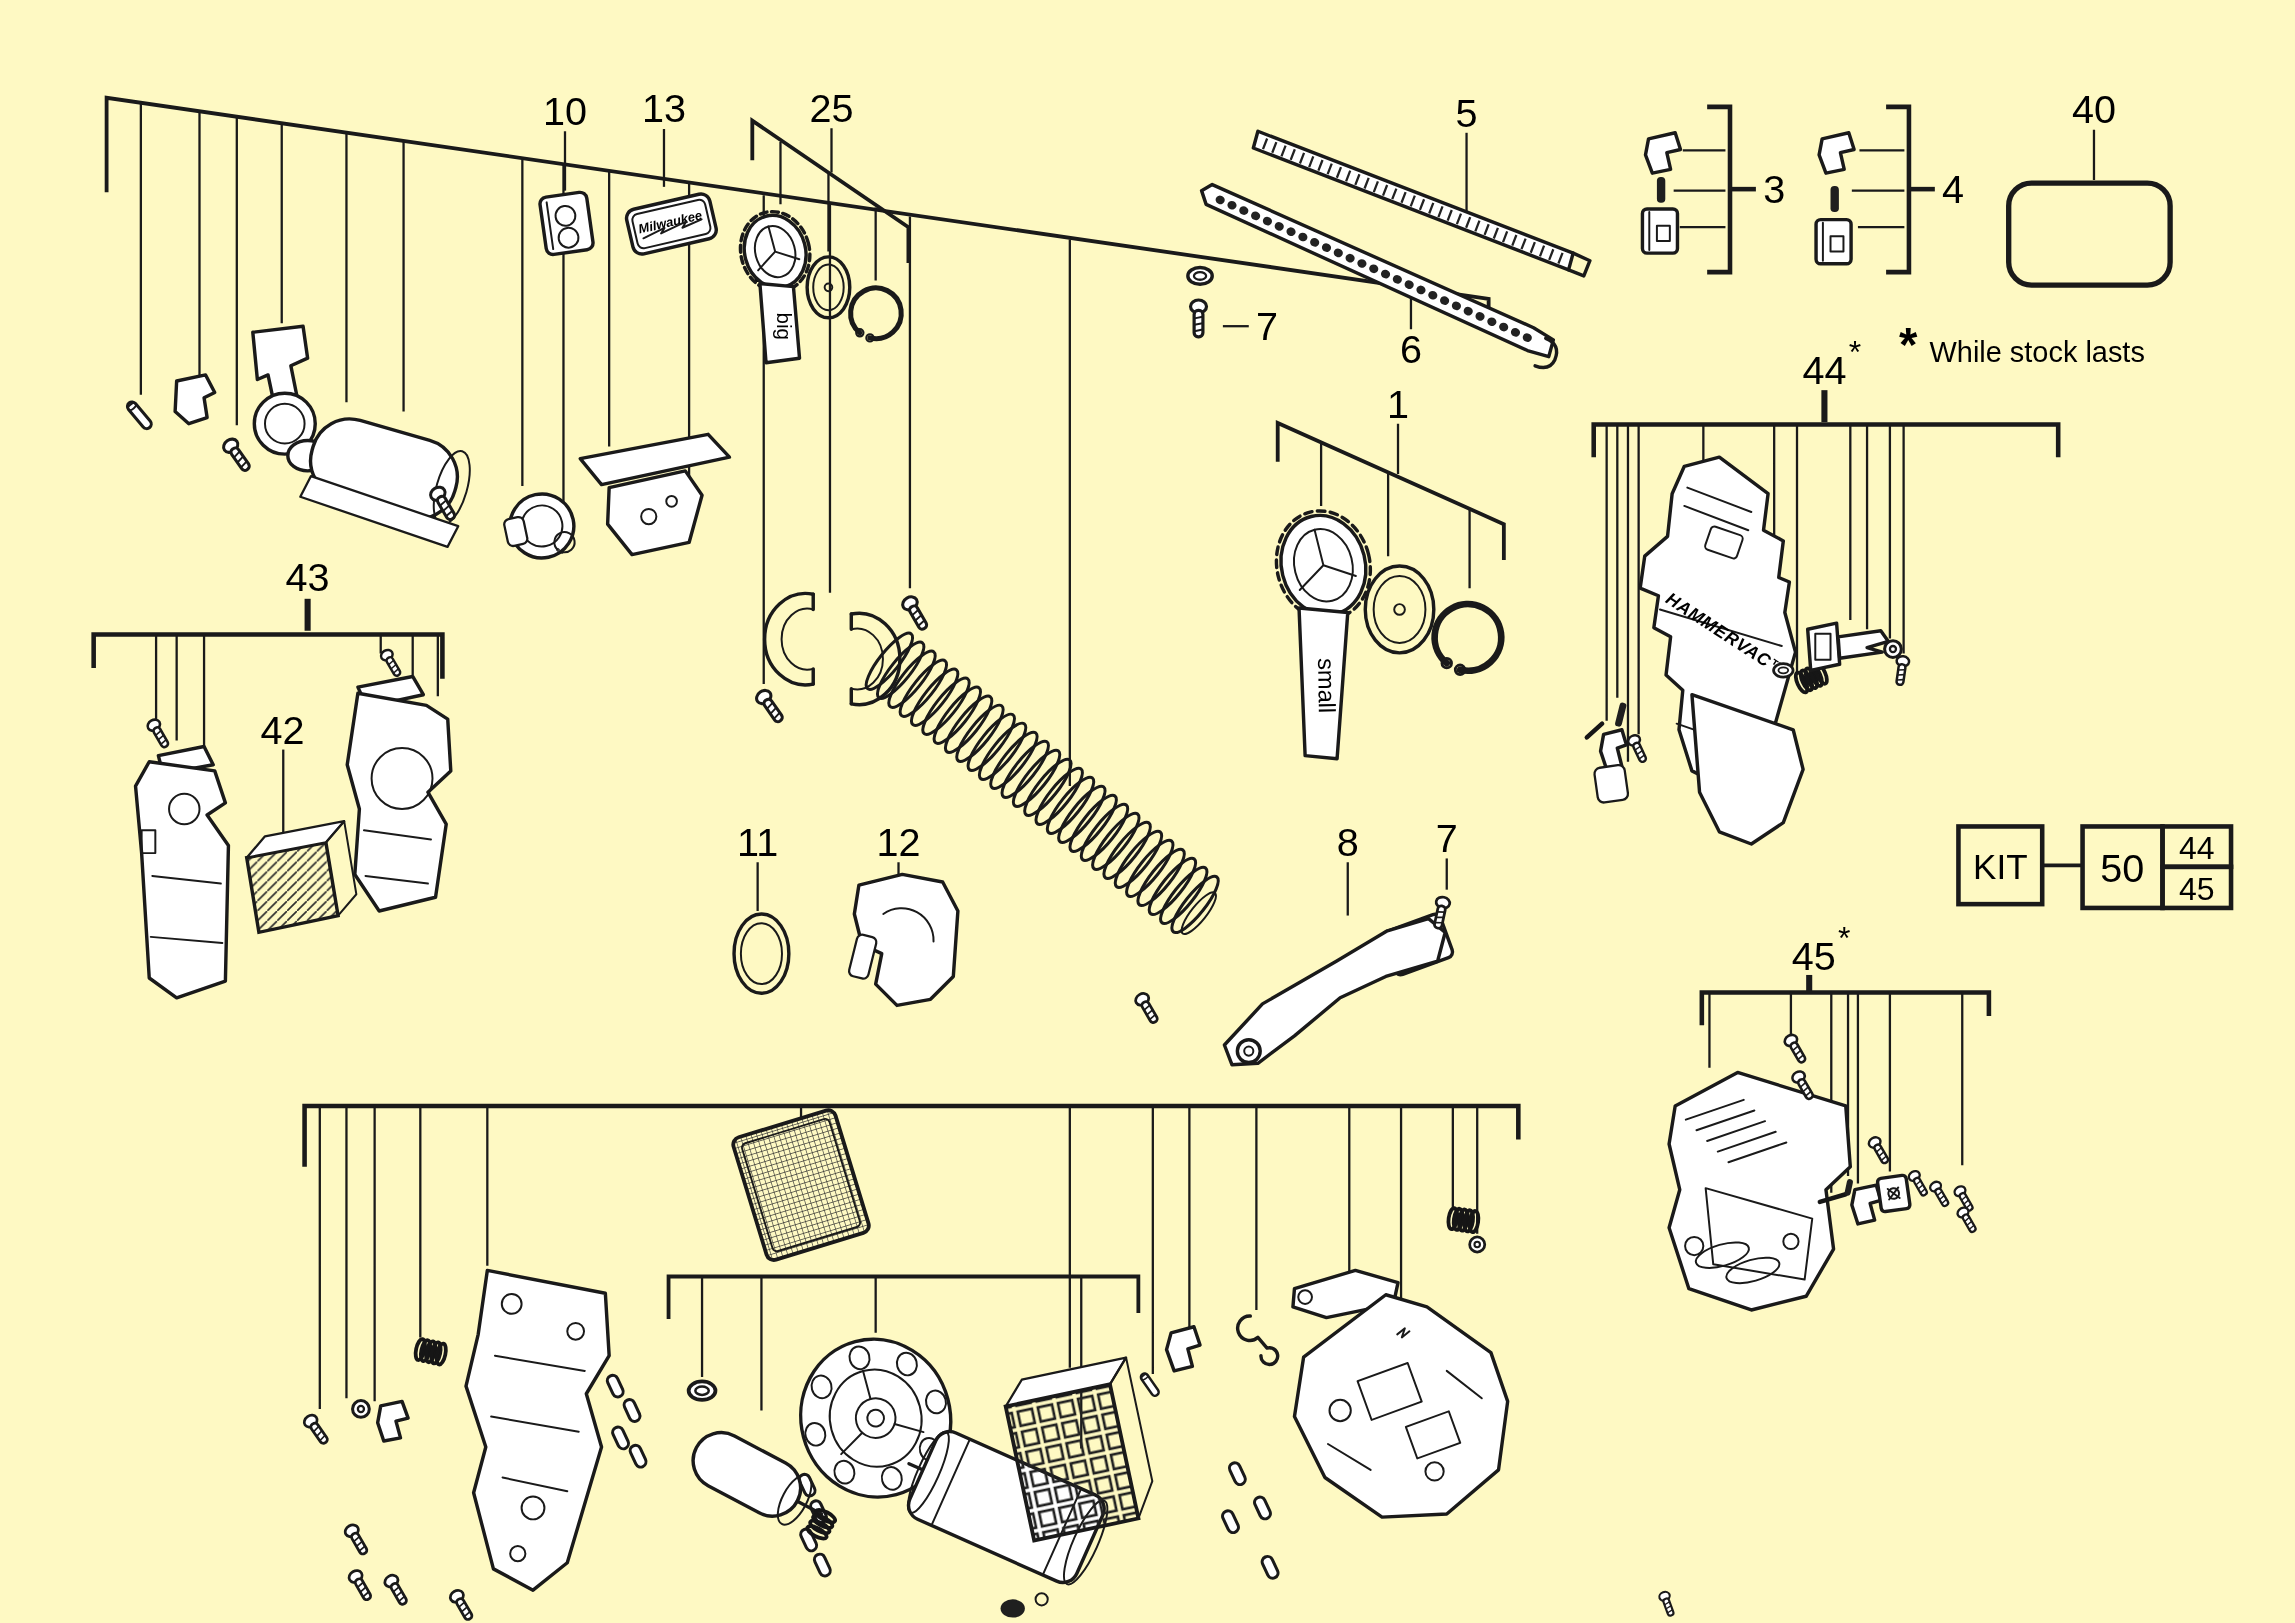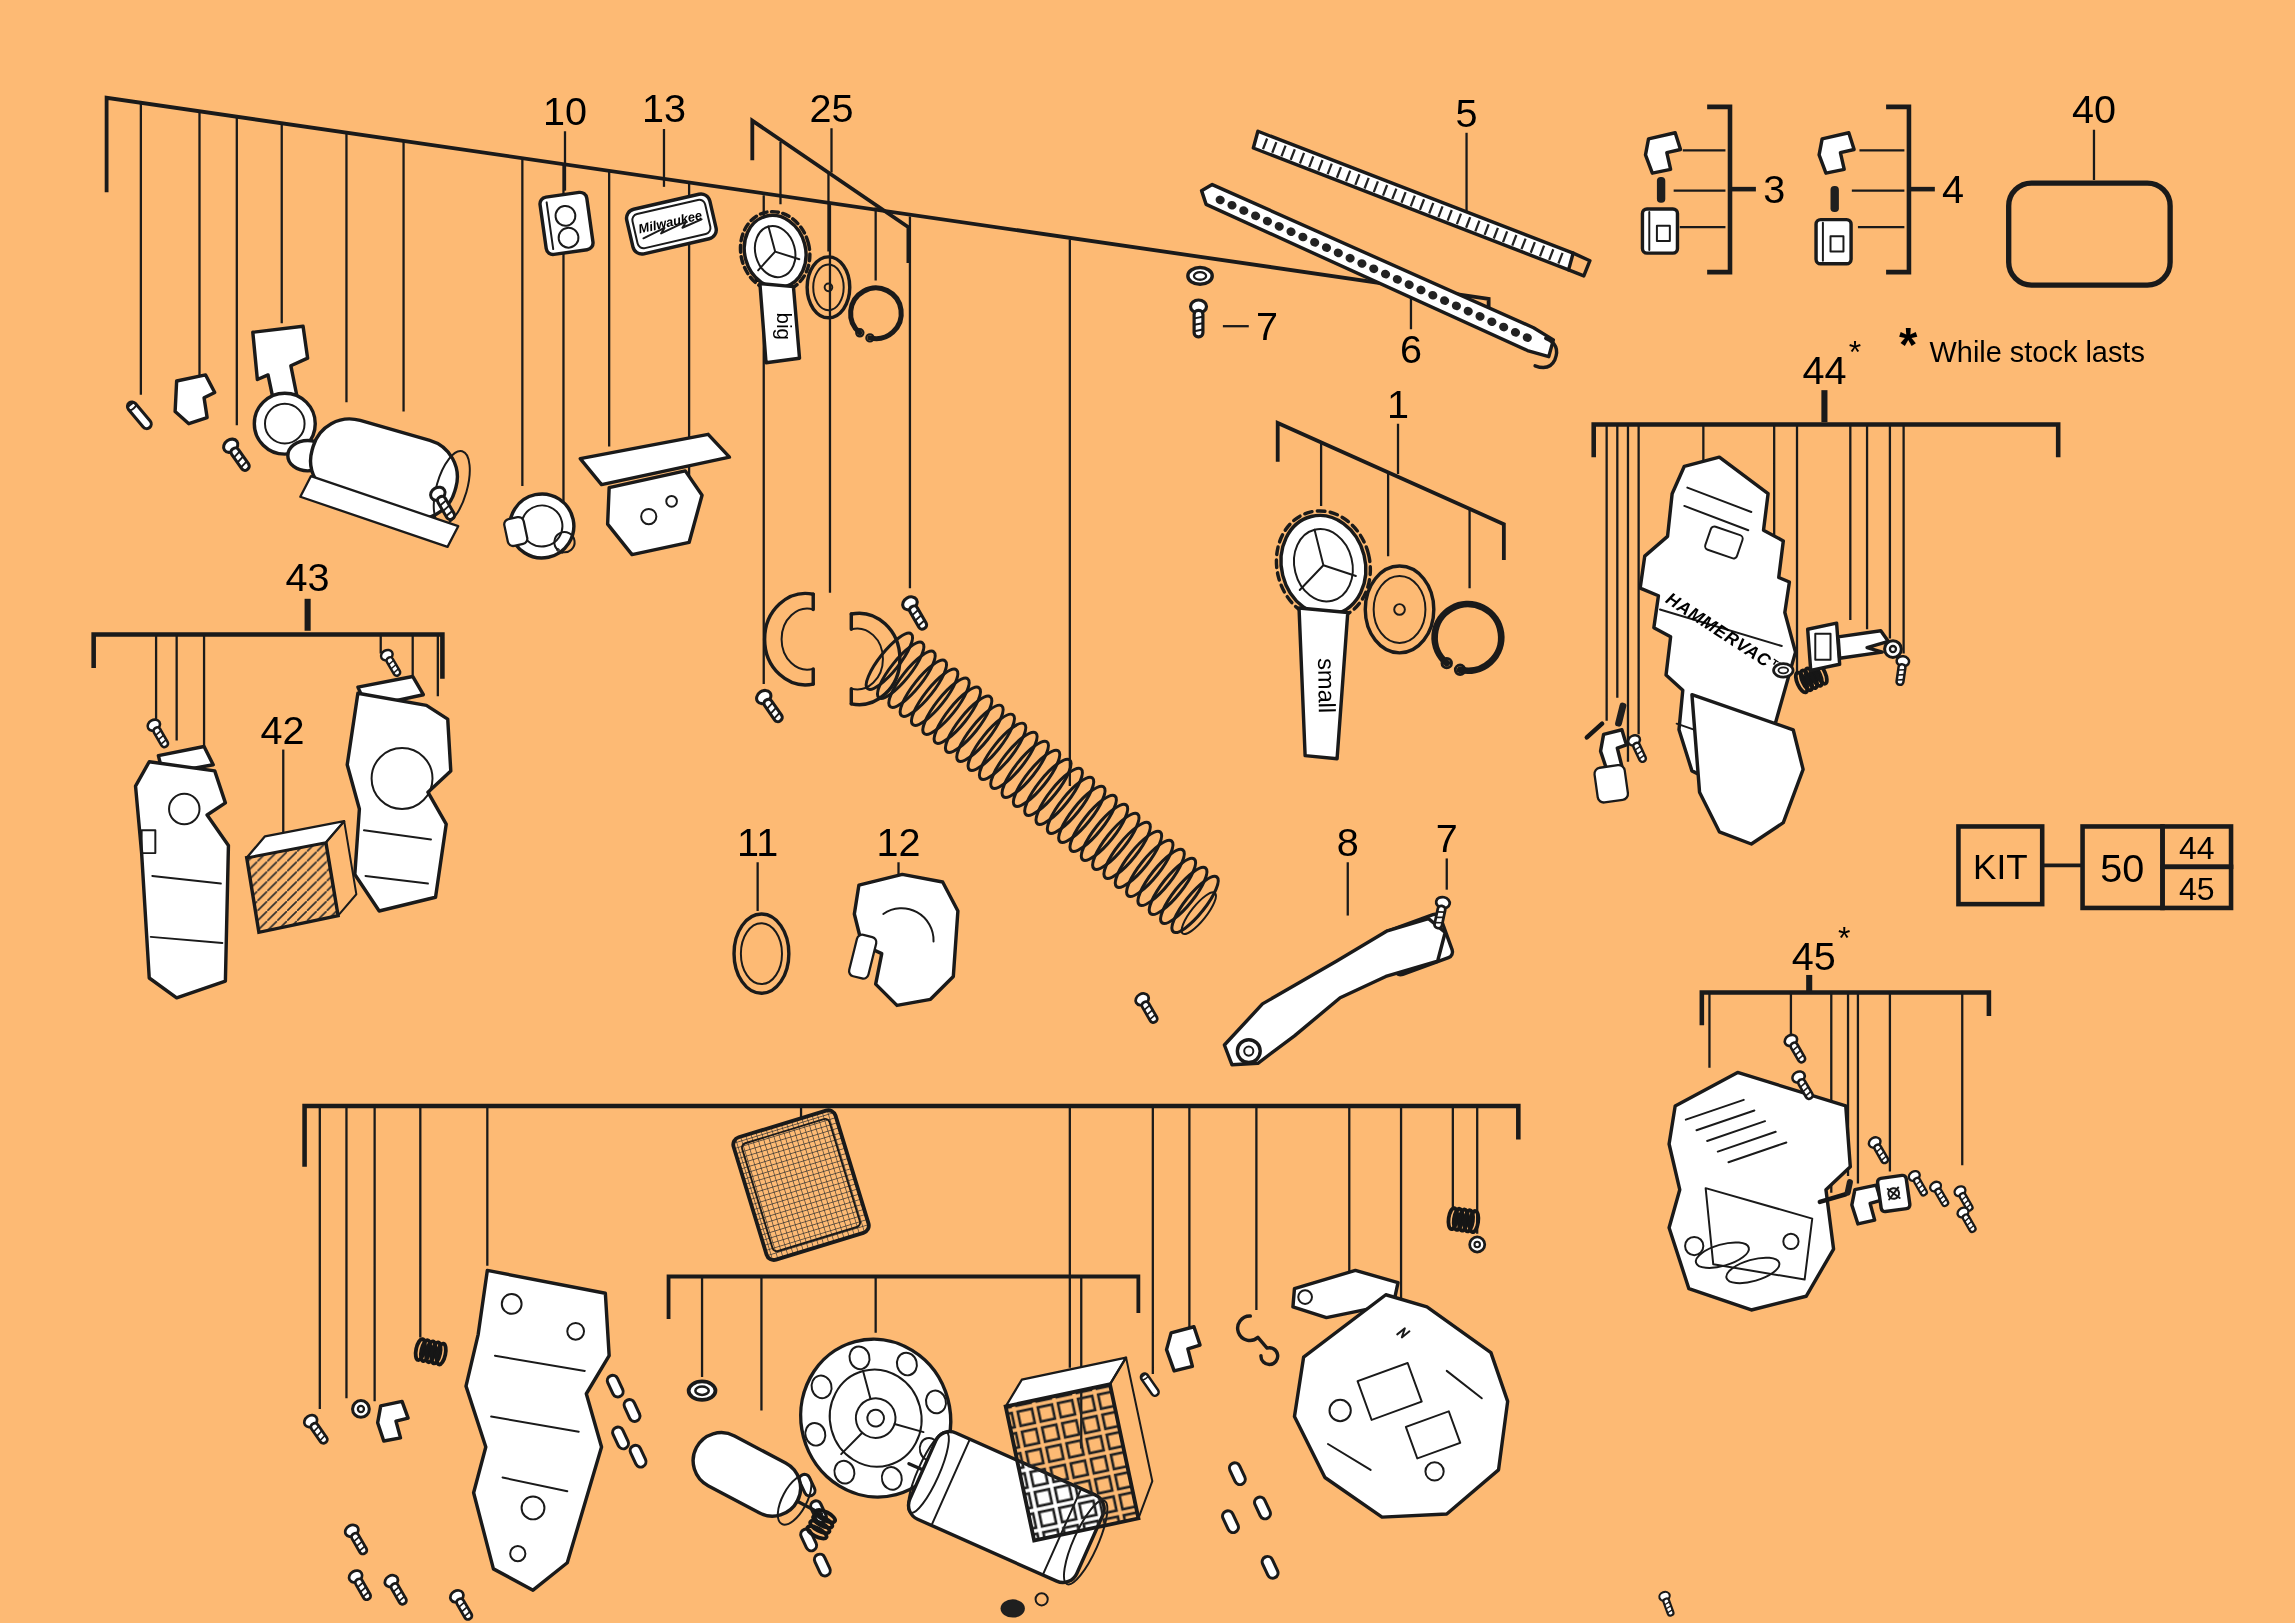--- a/index.html
+++ b/index.html
@@ -1,16 +1,16 @@
 <!DOCTYPE html>
 <html style="font-size:12.2px"><head>
 <meta charset="utf-8">
 <style>
   html,body{margin:0;padding:0;background:#ffffff;}
-  #stage{position:relative;width:2295px;height:1624px;background:#fdba74;overflow:hidden;
+  #stage{position:relative;width:2295px;height:1624px;background:#fef9c3;overflow:hidden;
          font-family:"Liberation Sans","DejaVu Sans",sans-serif;}
   svg{position:absolute;left:0;top:0;}
   svg *{vector-effect:none;}
   .ln{fill:none;stroke:#1a1a1a;stroke-width:4.5;stroke-linecap:round;stroke-linejoin:round;}
   .thin{fill:none;stroke:#1a1a1a;stroke-width:2.6;stroke-linecap:round;stroke-linejoin:round;}
   .ldr{fill:none;stroke:#1a1a1a;stroke-width:3;stroke-linecap:butt;}
   .brk{fill:none;stroke:#1a1a1a;stroke-width:6;stroke-linecap:butt;stroke-linejoin:miter;}
   .brk2{fill:none;stroke:#1a1a1a;stroke-width:5;stroke-linecap:butt;stroke-linejoin:miter;}
   .thk{fill:none;stroke:#1a1a1a;stroke-width:8;stroke-linecap:butt;}
   .wfill{fill:#ffffff;stroke:#1a1a1a;stroke-width:4.5;stroke-linejoin:round;}

